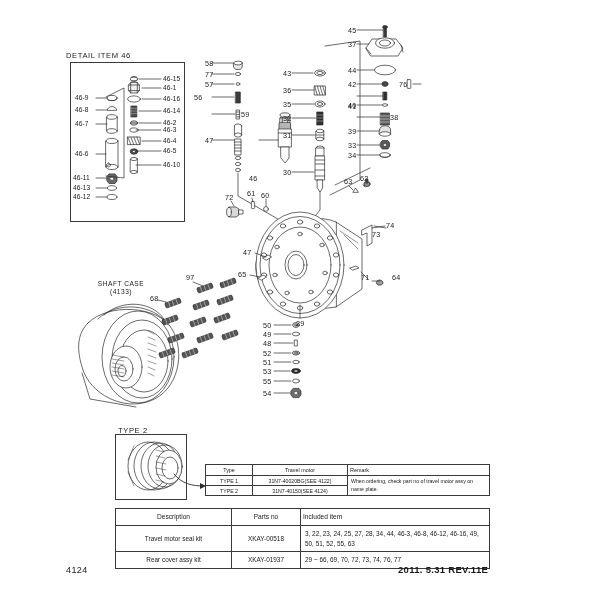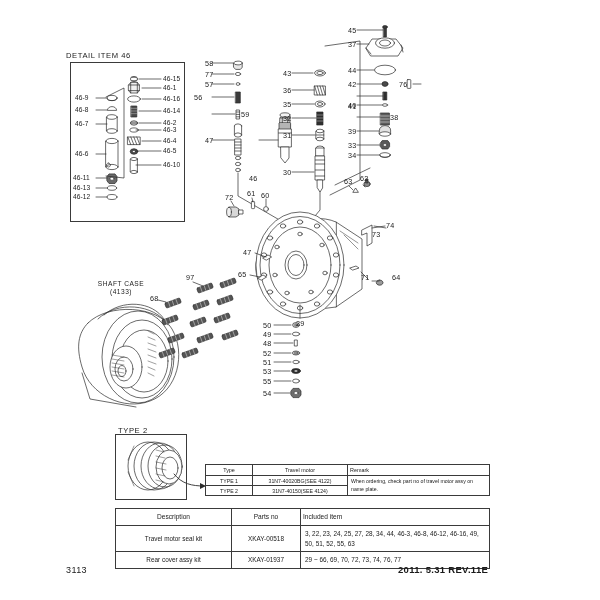--- a/index.html
+++ b/index.html
@@ -653,16 +653,16 @@
         <td class="c-inc">3, 22, 23, 24, 25, 27, 28, 34, 44, 46-3, 46-8, 46-12, 46-16, 49, 50, 51, 52, 55, 63</td>
       </tr>
       <tr>
         <td class="c-desc">Rear cover assy kit</td>
         <td class="c-parts">XKAY-01937</td>
         <td class="c-inc">29 ~ 66, 69, 70, 72, 73, 74, 76, 77</td>
       </tr>
     </tbody>
   </table>
 
-  <div class="txt footer-left" style="left:66px; top:566px;">3113</div>
+  <div class="txt footer-left" style="left:66px; top:566px;">4124</div>
   <div class="txt footer-right" style="left:398px; top:565px;">2011. 5.31  REV.11E</div>
 
 </div>
 
 </body></html>

